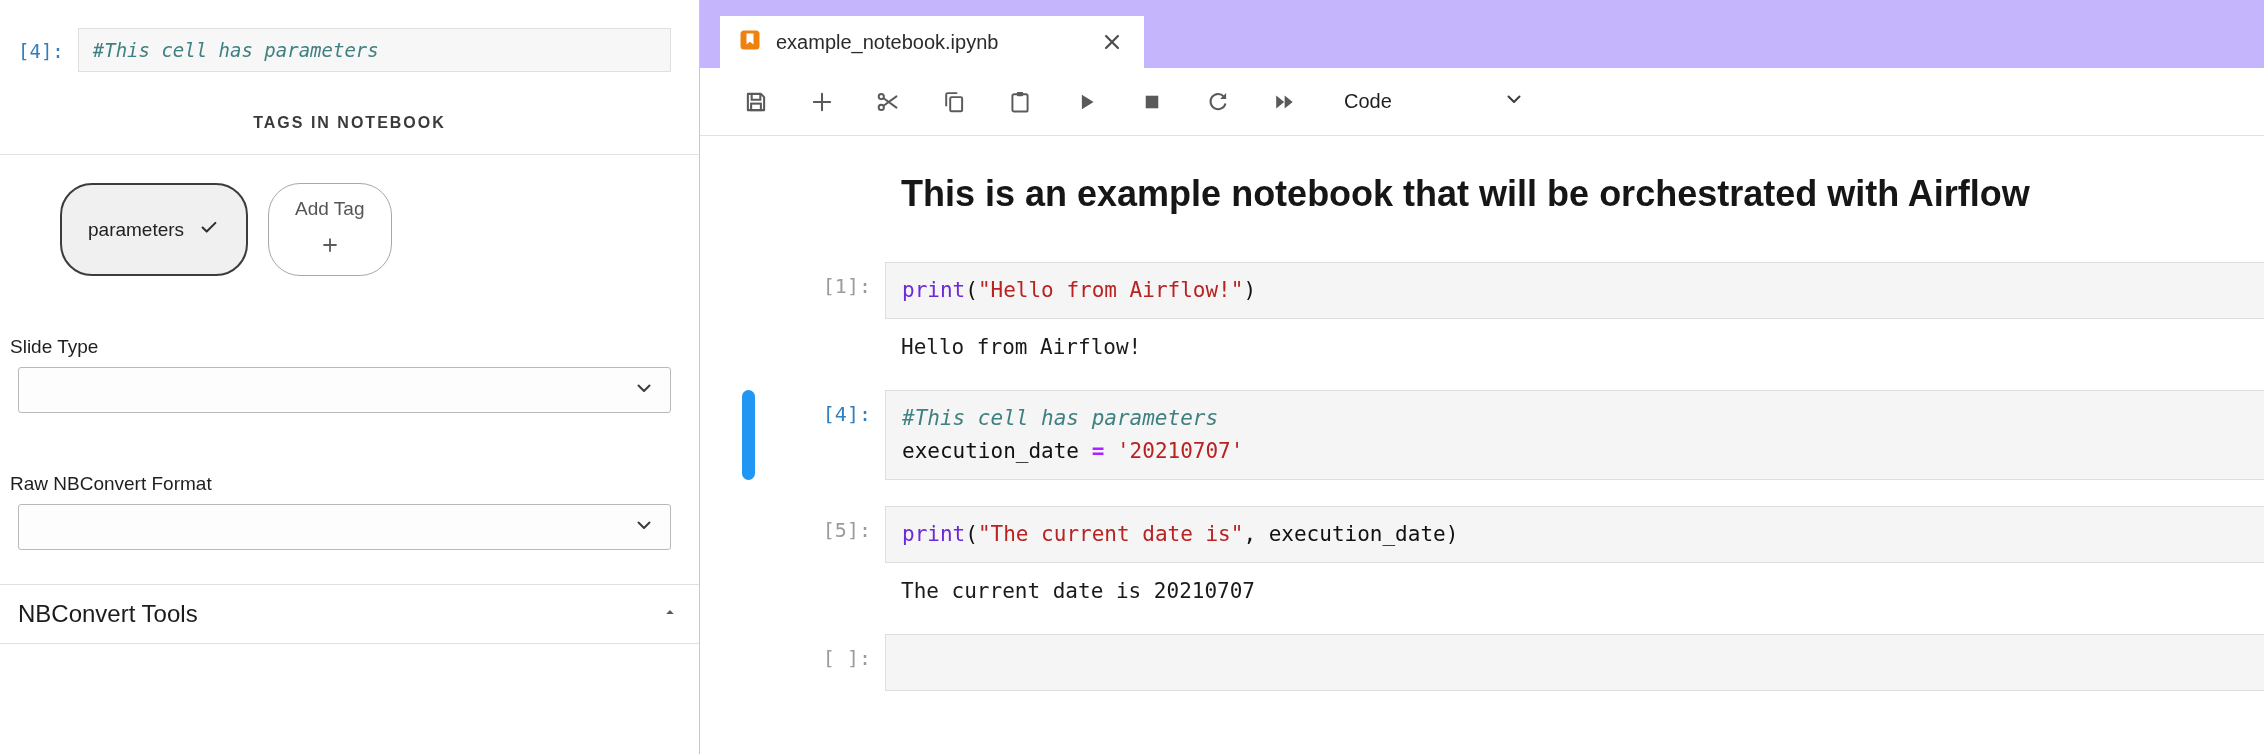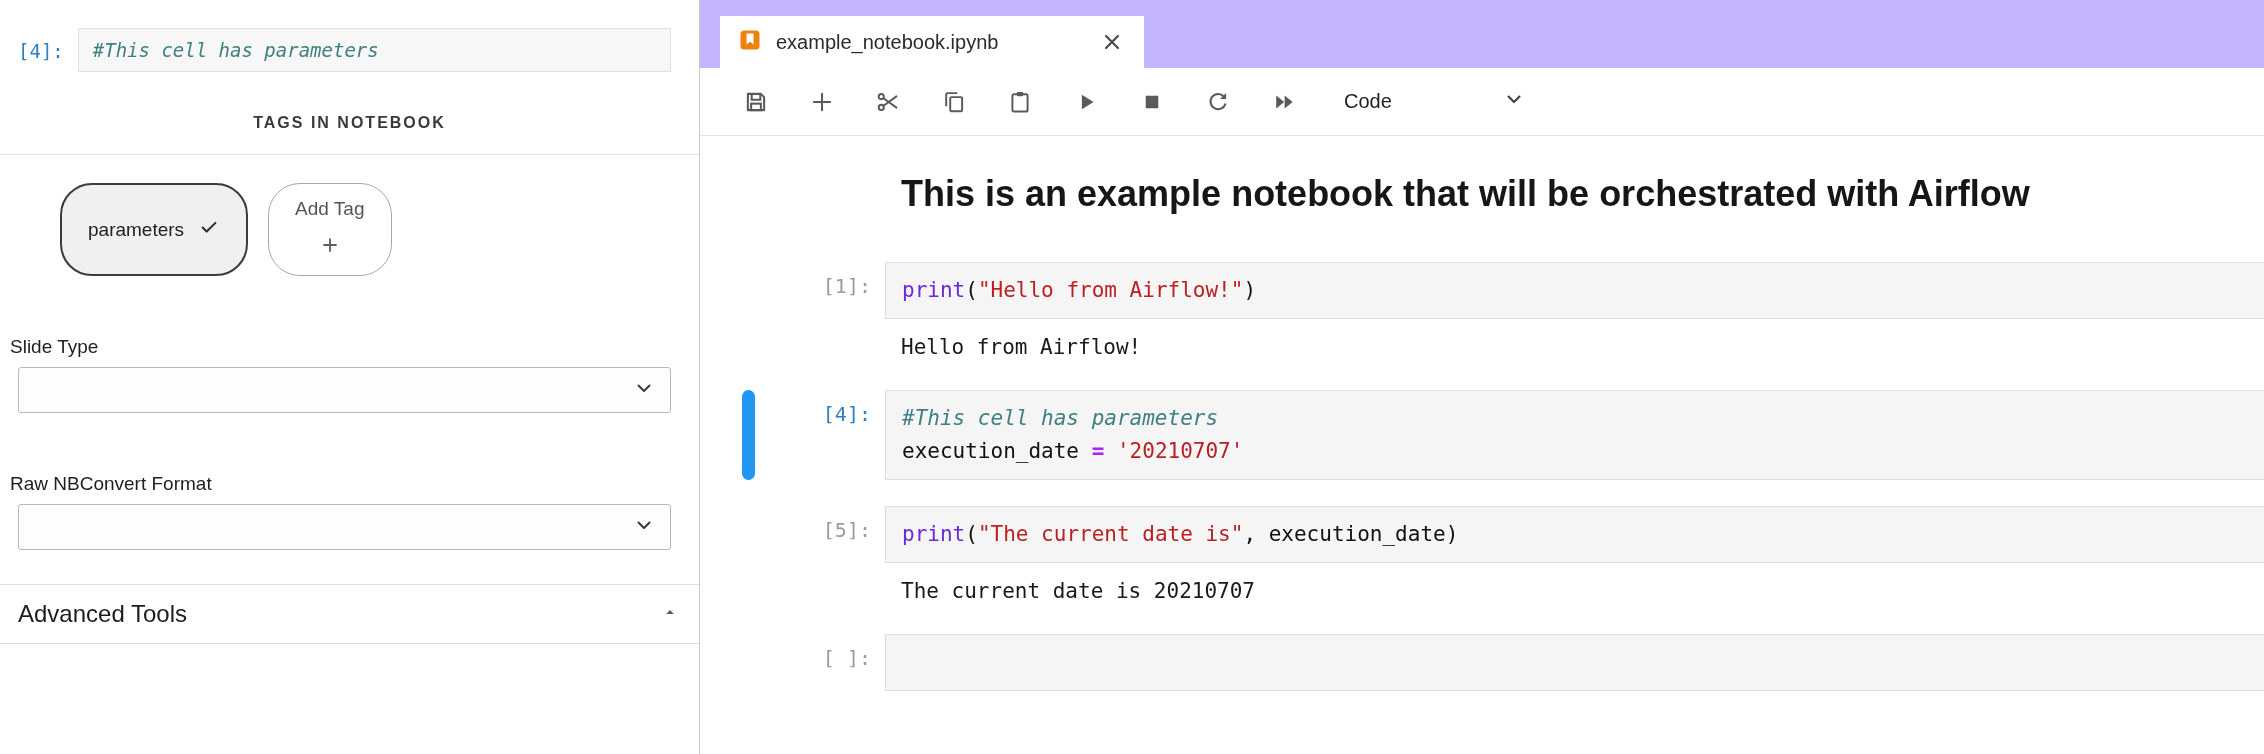--- a/index.html
+++ b/index.html
@@ -154,21 +154,21 @@
     <div class="select">
       <span></span>
       <span>
         <svg width="24" height="24" viewBox="0 0 24 24">
             <path d="M6.5 9.5L12 15l5.5-5.5" fill="none" stroke="#3c3c3c" stroke-width="2" stroke-linecap="round" stroke-linejoin="round"></path>
           </svg>
       </span>
     </div>
 
     <div class="advanced">
-      <span class="advanced-label">Advanced Tools</span>
+      <span class="advanced-label">NBConvert Tools</span>
       <span>
         <svg width="18" height="18" viewBox="0 0 24 24">
             <path d="M7 14.8l5-5.6 5 5.6z" fill="#5a5a5a"></path>
           </svg>
       </span>
     </div>
 
   </aside>
 
   <div class="main">

